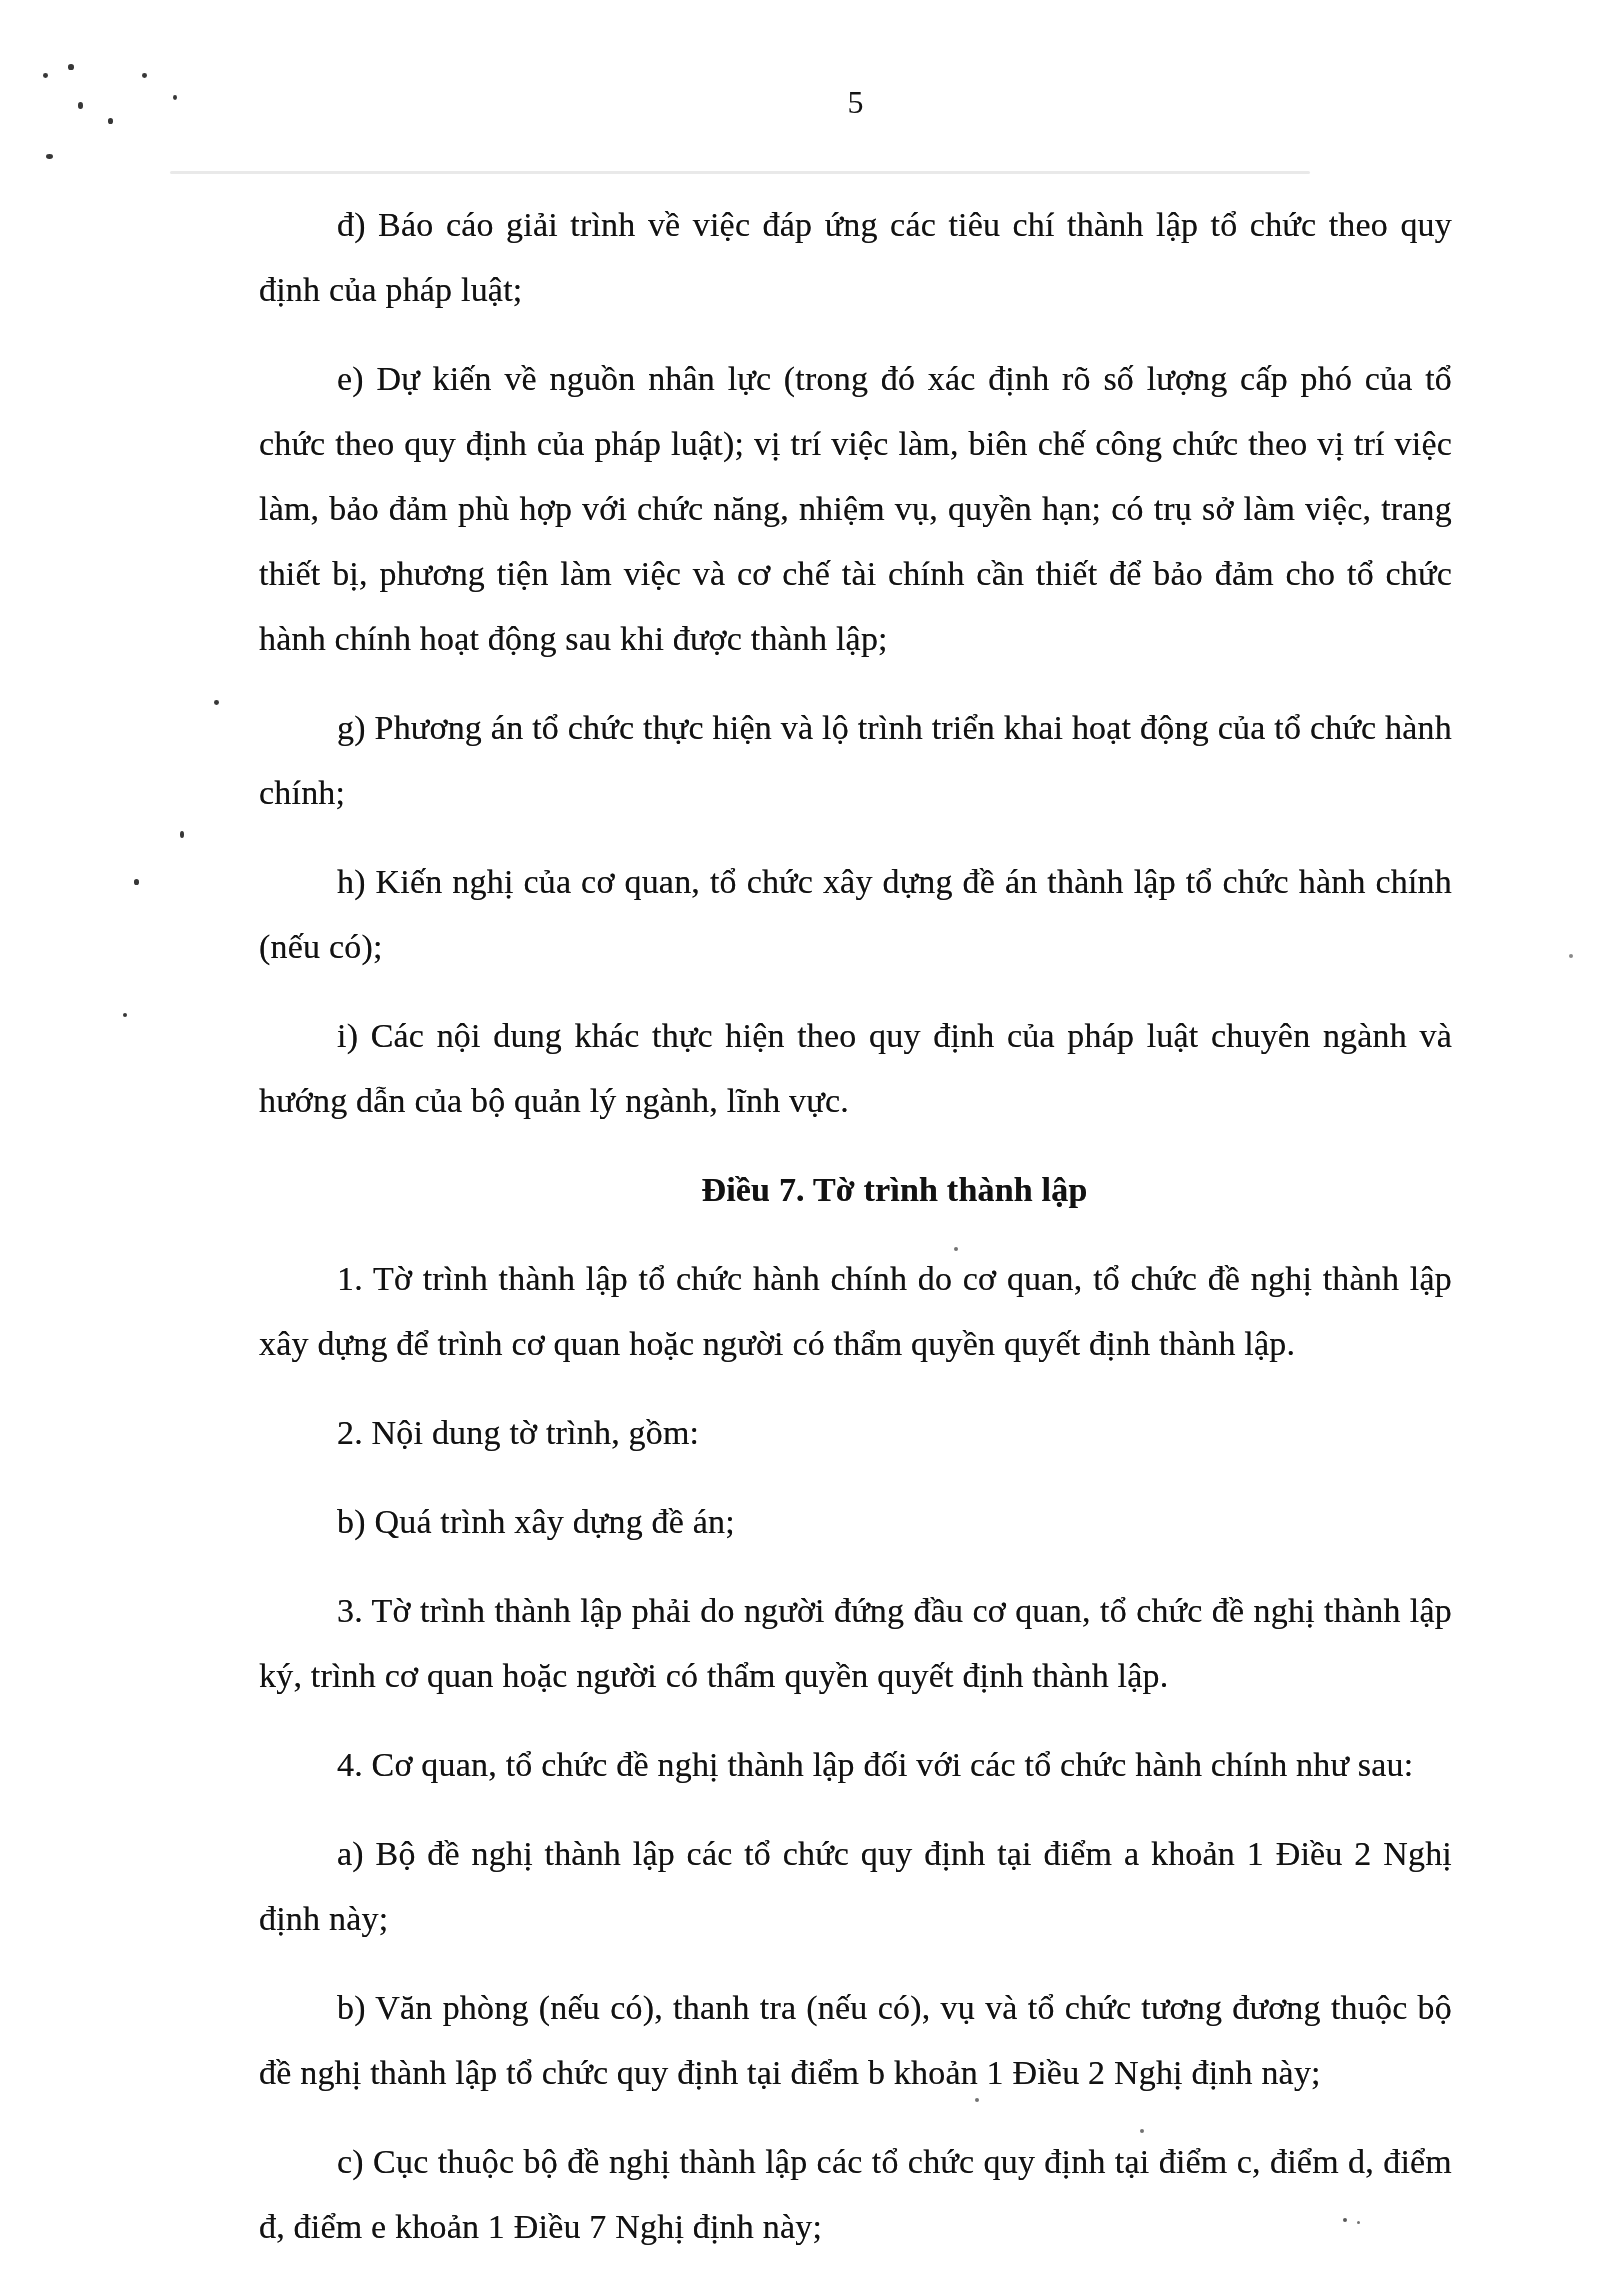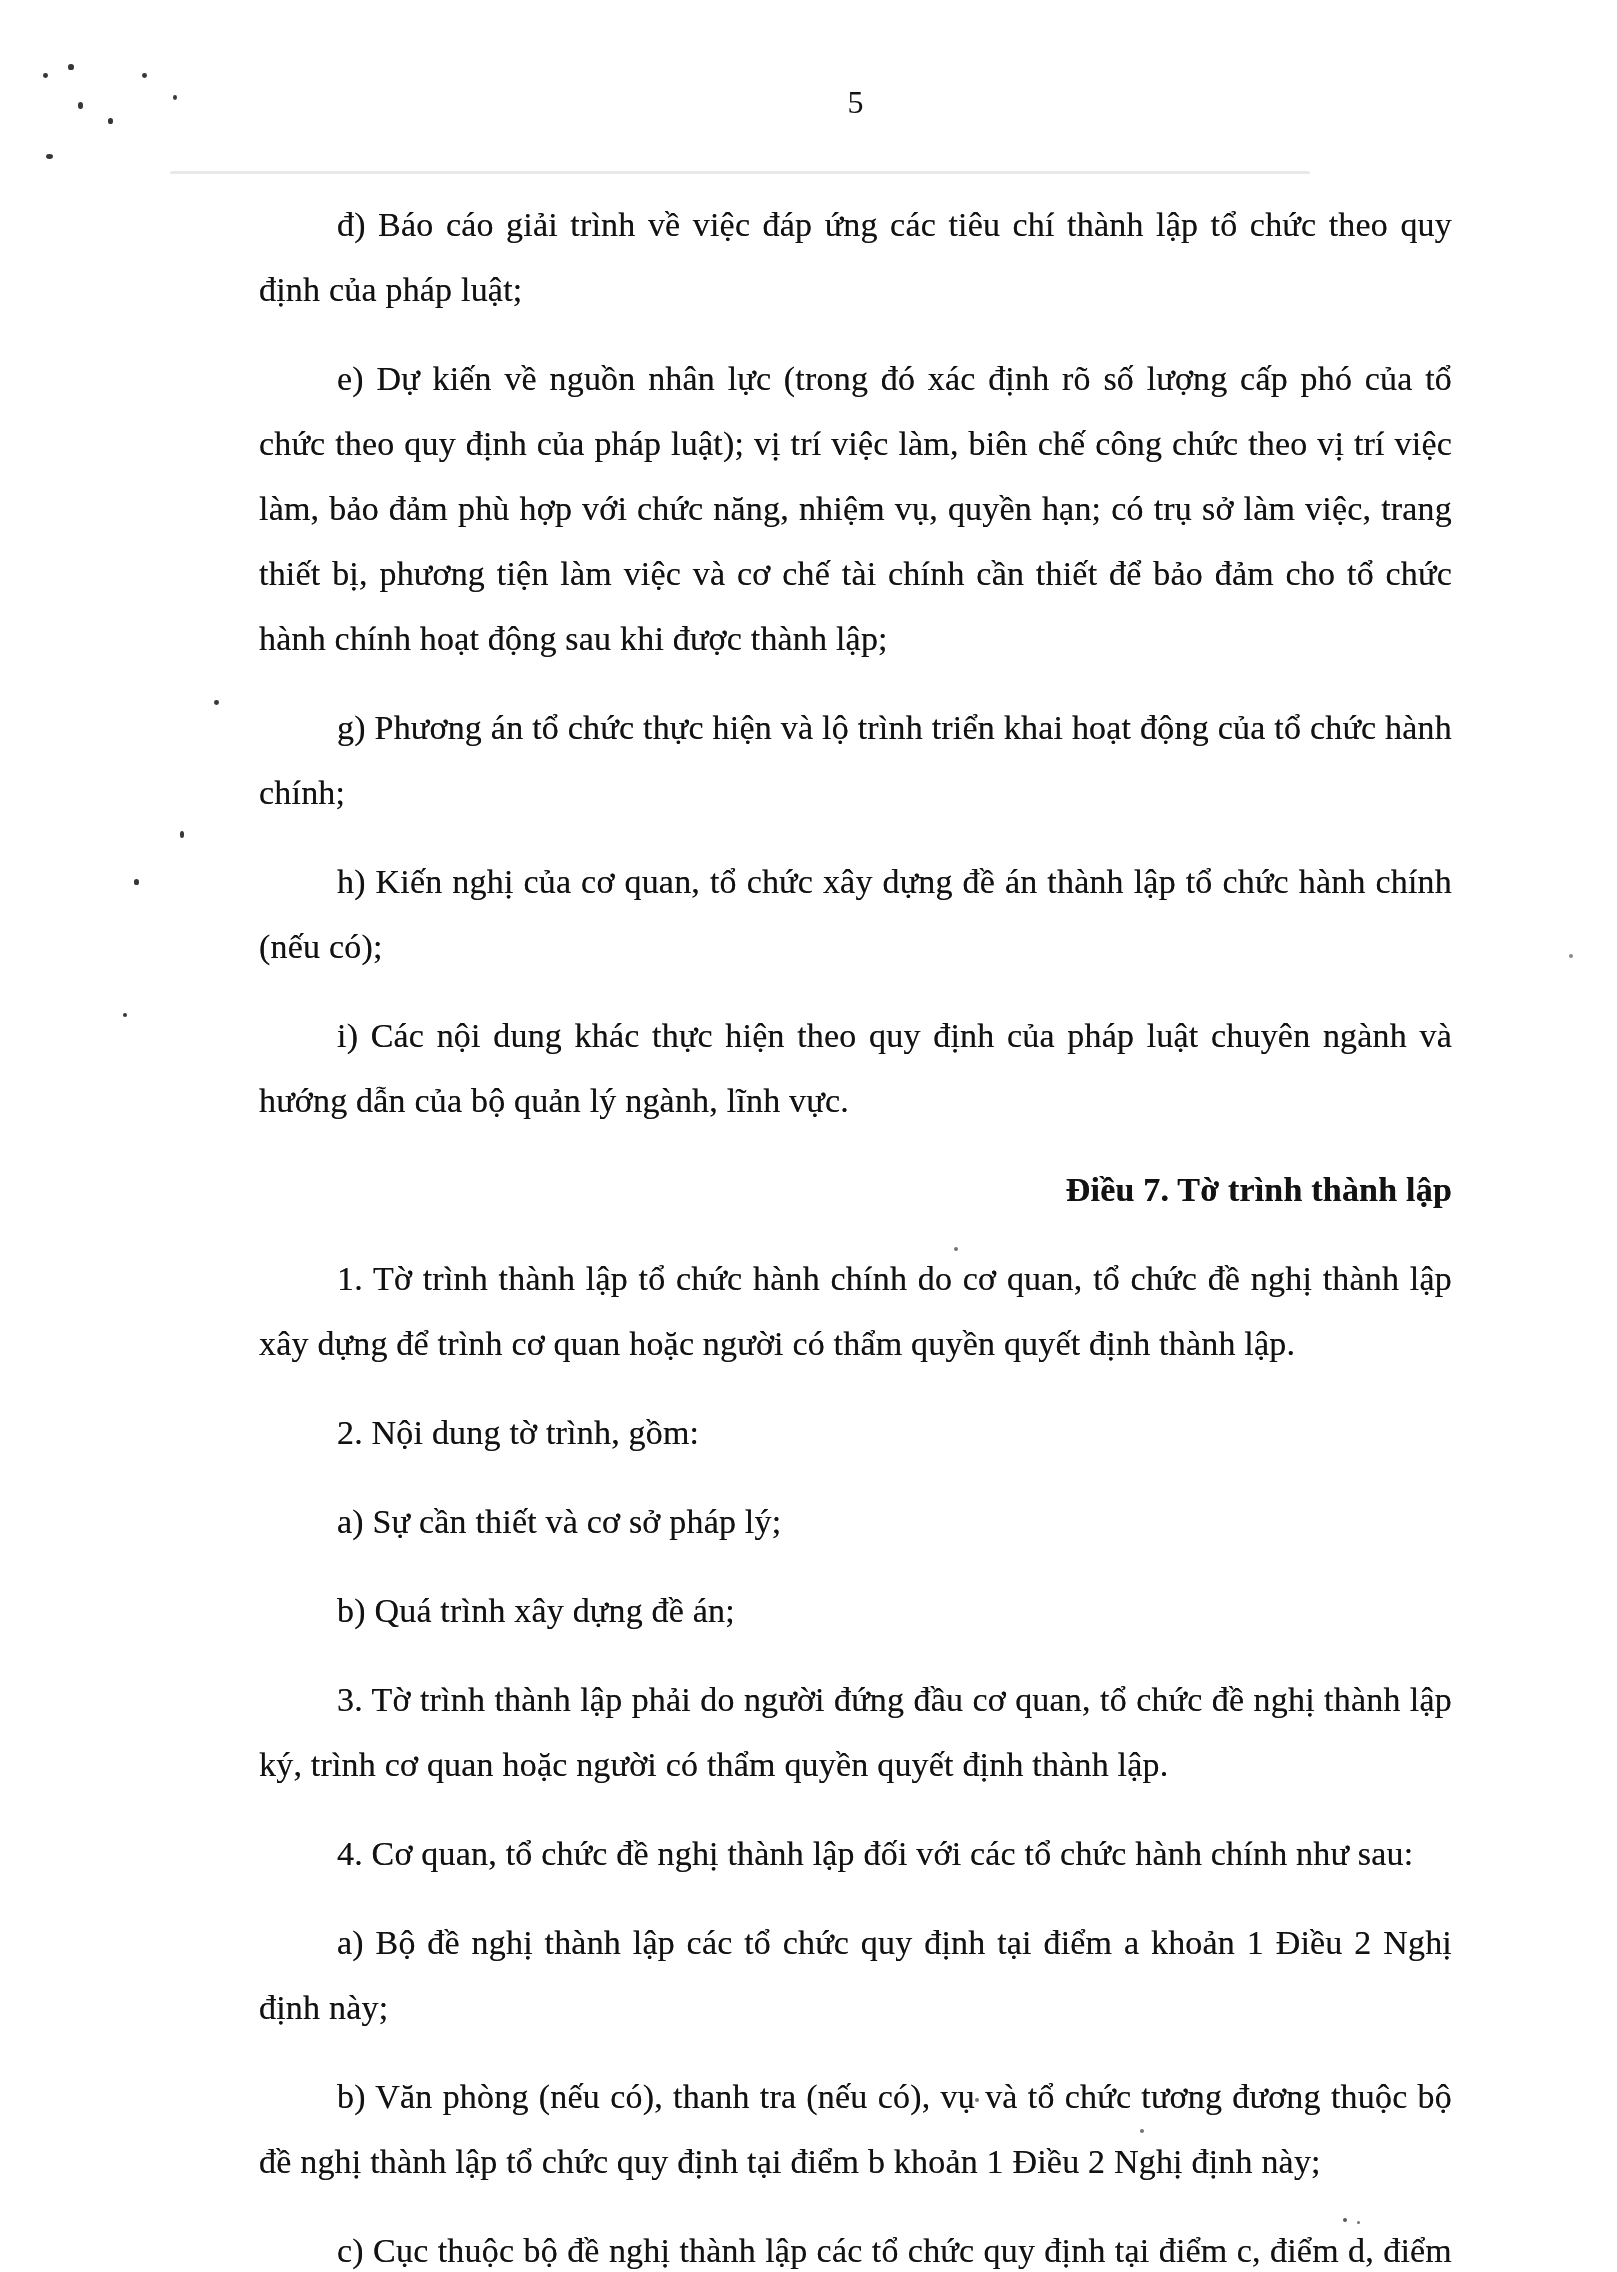--- a/index.html
+++ b/index.html
@@ -35,21 +35,21 @@
     line-height: 65px;
     letter-spacing: 0.2px;
     text-shadow: 0 0 0.5px rgba(0,0,0,0.6);
   }
   .content p {
     margin: 0 0 24px 0;
     text-indent: 78px;
   }
   .content p.heading {
     font-weight: bold;
-    text-align: right;
+    text-align: center;
   }
   .speck {
     position: absolute;
     background: #141414;
     border-radius: 50%;
     opacity: 0.85;
   }
   .streak {
     position: absolute;
     background: #bfbfbf;
@@ -85,21 +85,20 @@
 
   <div class="content">
     <p>đ) Báo cáo giải trình về việc đáp ứng các tiêu chí thành lập tổ chức theo quy định của pháp luật;</p>
     <p>e) Dự kiến về nguồn nhân lực (trong đó xác định rõ số lượng cấp phó của tổ chức theo quy định của pháp luật); vị trí việc làm, biên chế công chức theo vị trí việc làm, bảo đảm phù hợp với chức năng, nhiệm vụ, quyền hạn; có trụ sở làm việc, trang thiết bị, phương tiện làm việc và cơ chế tài chính cần thiết để bảo đảm cho tổ chức hành chính hoạt động sau khi được thành lập;</p>
     <p>g) Phương án tổ chức thực hiện và lộ trình triển khai hoạt động của tổ chức hành chính;</p>
     <p>h) Kiến nghị của cơ quan, tổ chức xây dựng đề án thành lập tổ chức hành chính (nếu có);</p>
     <p>i) Các nội dung khác thực hiện theo quy định của pháp luật chuyên ngành và hướng dẫn của bộ quản lý ngành, lĩnh vực.</p>
     <p class="heading">Điều 7. Tờ trình thành lập</p>
     <p>1. Tờ trình thành lập tổ chức hành chính do cơ quan, tổ chức đề nghị thành lập xây dựng để trình cơ quan hoặc người có thẩm quyền quyết định thành lập.</p>
     <p>2. Nội dung tờ trình, gồm:</p>
-    <p>a) Sự cần thiết và cơ sở pháp lý;</p>
     <p>b) Quá trình xây dựng đề án;</p>
     <p>3. Tờ trình thành lập phải do người đứng đầu cơ quan, tổ chức đề nghị thành lập ký, trình cơ quan hoặc người có thẩm quyền quyết định thành lập.</p>
     <p>4. Cơ quan, tổ chức đề nghị thành lập đối với các tổ chức hành chính như sau:</p>
     <p>a) Bộ đề nghị thành lập các tổ chức quy định tại điểm a khoản 1 Điều 2 Nghị định này;</p>
     <p>b) Văn phòng (nếu có), thanh tra (nếu có), vụ và tổ chức tương đương thuộc bộ đề nghị thành lập tổ chức quy định tại điểm b khoản 1 Điều 2 Nghị định này;</p>
     <p>c) Cục thuộc bộ đề nghị thành lập các tổ chức quy định tại điểm c, điểm d, điểm đ, điểm e khoản 1 Điều 7 Nghị định này;</p>
   </div>
 
 </div>
 

